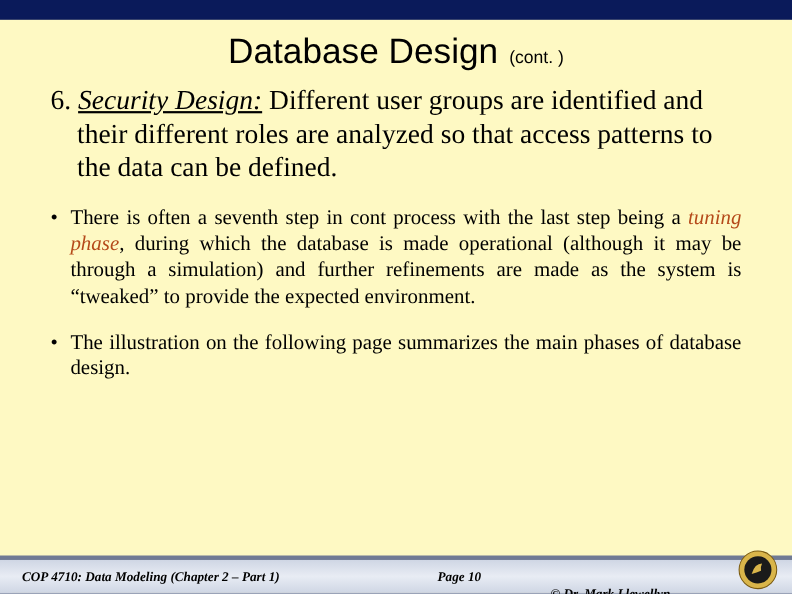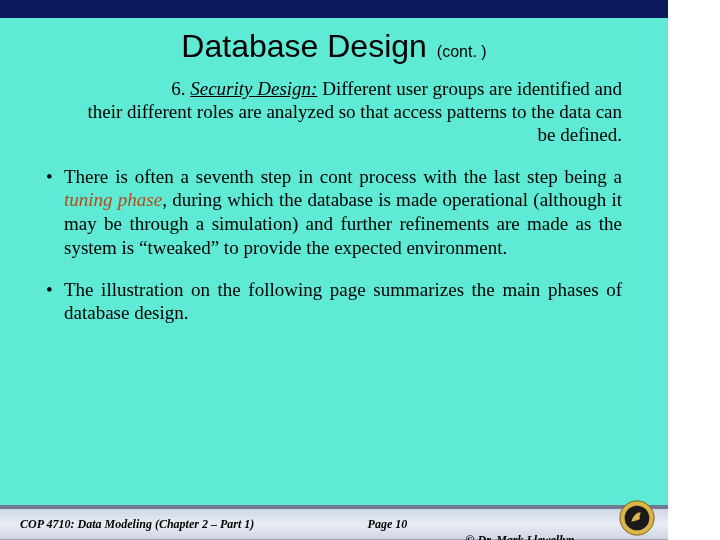--- a/index.html
+++ b/index.html
@@ -1,20 +1,20 @@
 <!DOCTYPE html>
 <html><head>
   <meta charset="utf-8">
   <style>
     * { margin: 0; padding: 0; box-sizing: border-box; }
     html, body { width: 720px; height: 540px; font-family: "Times New Roman", Times, serif; }
     .slide {
-      width: 668px;
+      width: 720px;
       height: 540px;
-      background: #5eead4;
+      background: #fef9c3;
       position: relative;
       display: flex;
       flex-direction: column;
       border-radius: 18px;
     }
     .top-band {
       height: 18px;
       background: #0a1a5a;
       width: 100%;
     }
@@ -34,24 +34,24 @@
       color: #000;
       display: inline;
       margin-left: 6px;
     }
     .content {
       flex: 1;
       padding: 4px 46px 0 46px;
       color: #000;
     }
     .item6 {
-      font-size: 19px;
+      font-size: 25px;
       line-height: 1.22;
       margin-bottom: 18px;
-      text-align: right;
+      text-align: left;
       font-family: Liberation Serif, serif;
     }
     .num {
       display: inline;
     }
     .sec-label {
       font-style: italic;
       text-decoration: underline;
     }
     .indent-block {

